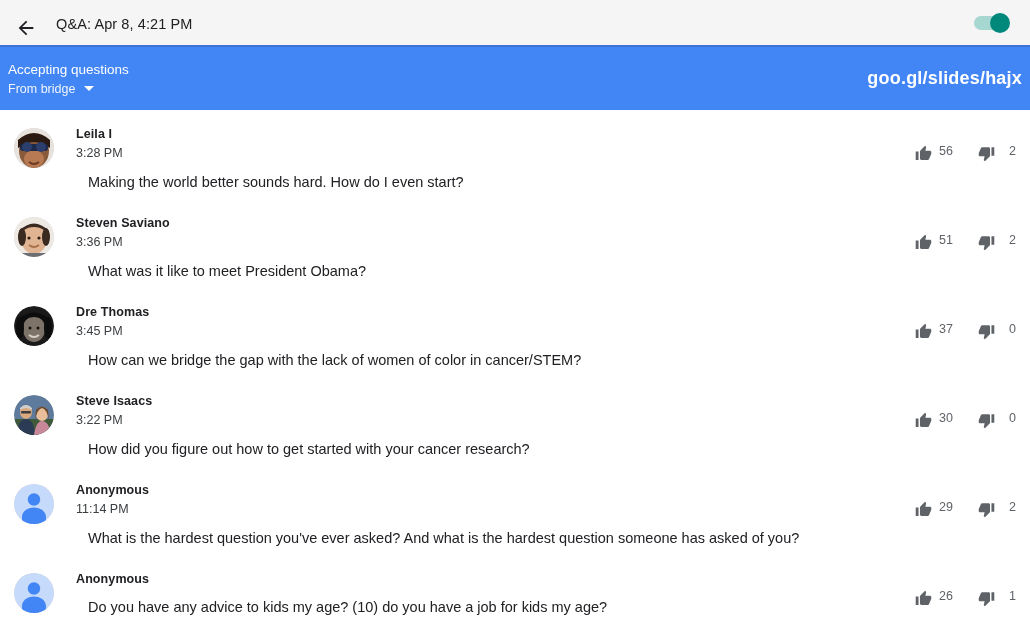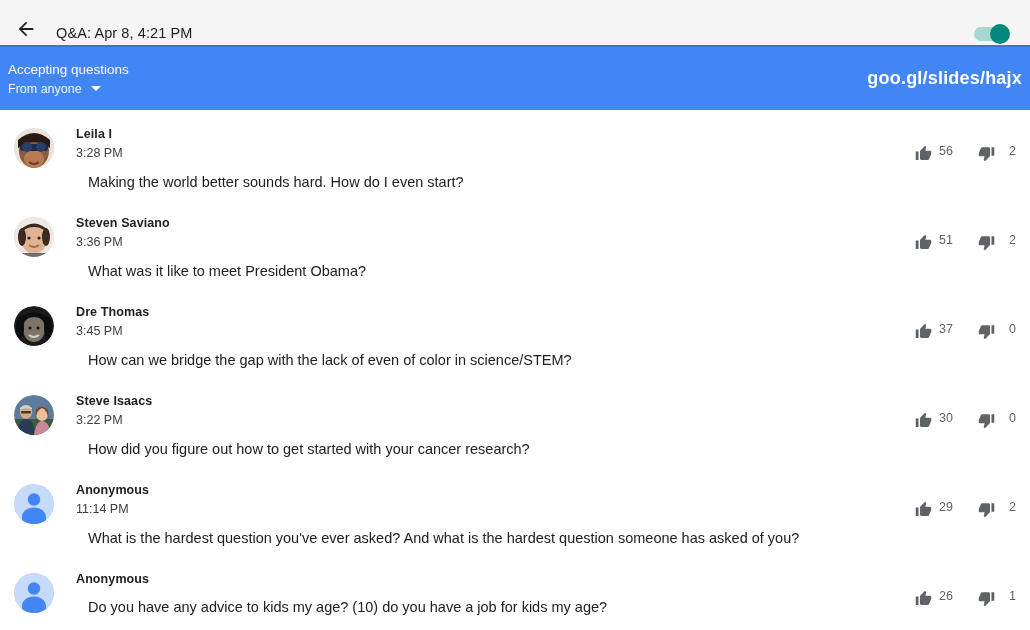--- a/index.html
+++ b/index.html
@@ -12,22 +12,22 @@
     font-family: "Liberation Sans", sans-serif;
     -webkit-font-smoothing: antialiased;
   }
 
   
   .topbar {
     position: relative;
     height: 45px;
     background: #f5f5f5;
     display: flex;
-    align-items: flex-end;
-    padding: 4px 14px;
+    align-items: flex-start;
+    padding: 16px 14px;
   }
   .back-arrow {
     width: 24px;
     height: 24px;
     flex: 0 0 24px;
     display: flex;
     align-items: center;
     justify-content: center;
     cursor: pointer;
   }
@@ -193,21 +193,21 @@
   <div class="topbar-spacer"></div>
   <div class="toggle">
     <div class="knob"></div>
   </div>
 </div>
 
 <div class="banner">
   <div class="banner-left">
     <div class="banner-status">Accepting questions</div>
     <div class="banner-dropdown">
-      <span>From anyone</span>
+      <span>From bridge</span>
       <span class="caret"></span>
     </div>
   </div>
   <div class="banner-spacer"></div>
   <div class="banner-url">goo.gl/slides/hajx</div>
 </div>
 
 <div class="list">
 
   <div class="qrow">
@@ -317,21 +317,21 @@
           <ellipse cx="34" cy="22" rx="4" ry="11" fill="#0d0d0d"></ellipse>
           <circle cx="16" cy="22" r="1.5" fill="#15120f"></circle>
           <circle cx="24" cy="22" r="1.5" fill="#15120f"></circle>
           <path d="M15 29 Q20 33 25 29" stroke="#d8cfc6" stroke-width="2" fill="none"></path>
         </g>
       </svg>
     </div>
     <div class="qbody">
       <div class="qname">Dre Thomas</div>
       <div class="qtime">3:45 PM</div>
-      <div class="qtext">How can we bridge the gap with the lack of even of color in science/STEM?</div>
+      <div class="qtext">How can we bridge the gap with the lack of women of color in cancer/STEM?</div>
     </div>
     <div class="votes">
       <div class="vote-group">
         <span class="vote-icon">
           <svg width="17" height="17" viewBox="0 0 24 24">
               <path d="M1 21h4V9H1v12zm22-11c0-1.1-.9-2-2-2h-6.31l.95-4.57.03-.32c0-.41-.17-.79-.44-1.06L14.17 1 7.59 7.59C7.22 7.95 7 8.45 7 9v10c0 1.1.9 2 2 2h9c.83 0 1.54-.5 1.84-1.22l3.02-7.05c.09-.23.14-.47.14-.73v-2z"></path>
             </svg>
         </span>
         <span class="vote-count">37</span>
       </div>

